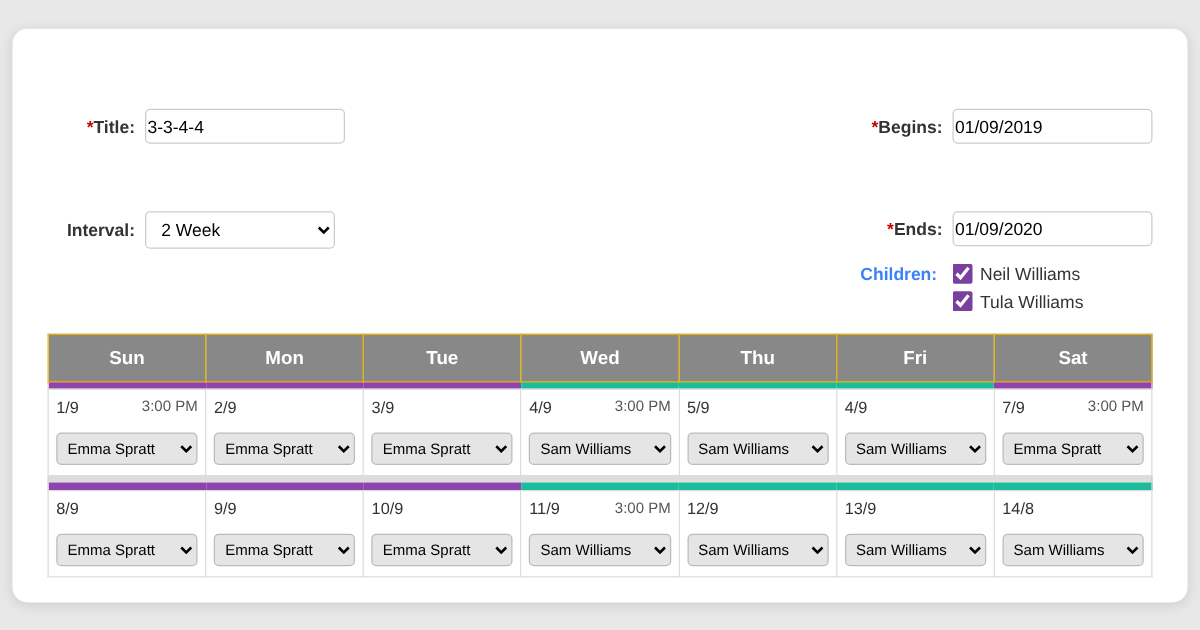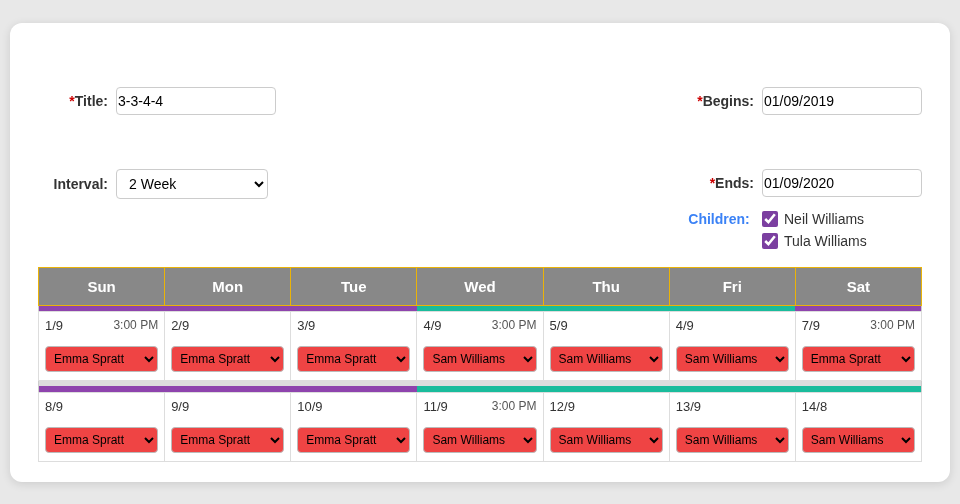--- a/index.html
+++ b/index.html
@@ -139,21 +139,21 @@
     .cell-time {
       font-size: 12px;
       color: #555;
     }
     .cell-select {
       width: 100%;
       border: 1px solid #bbb;
       border-radius: 4px;
       padding: 4px 4px;
       font-size: 12px;
-      background: #ef4444;
+      background: #e5e5e5;
       appearance: auto;
     }
     .row-divider td {
       height: 6px;
       padding: 0;
       background: #ddd;
       border: none;
     }
   </style>
 </head>

